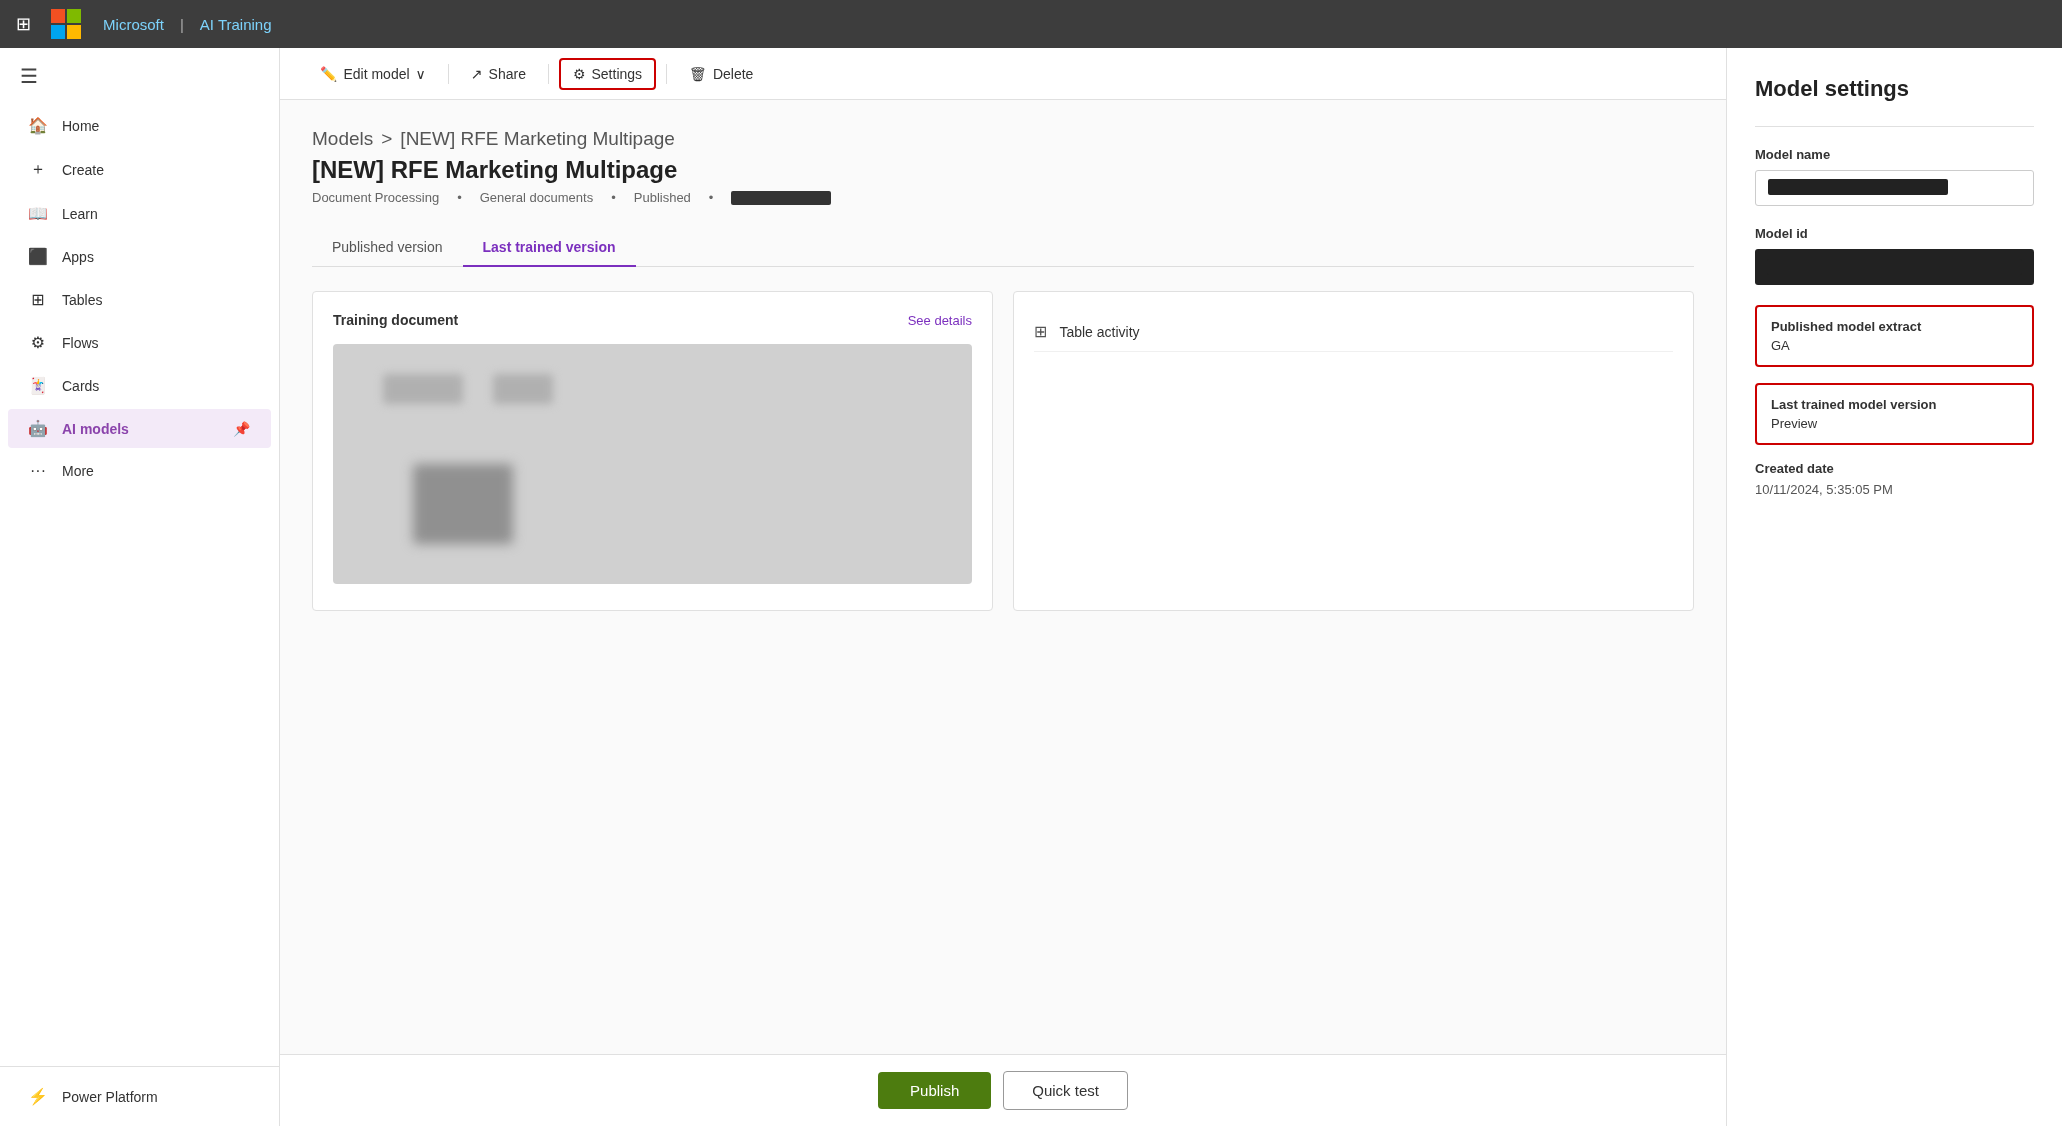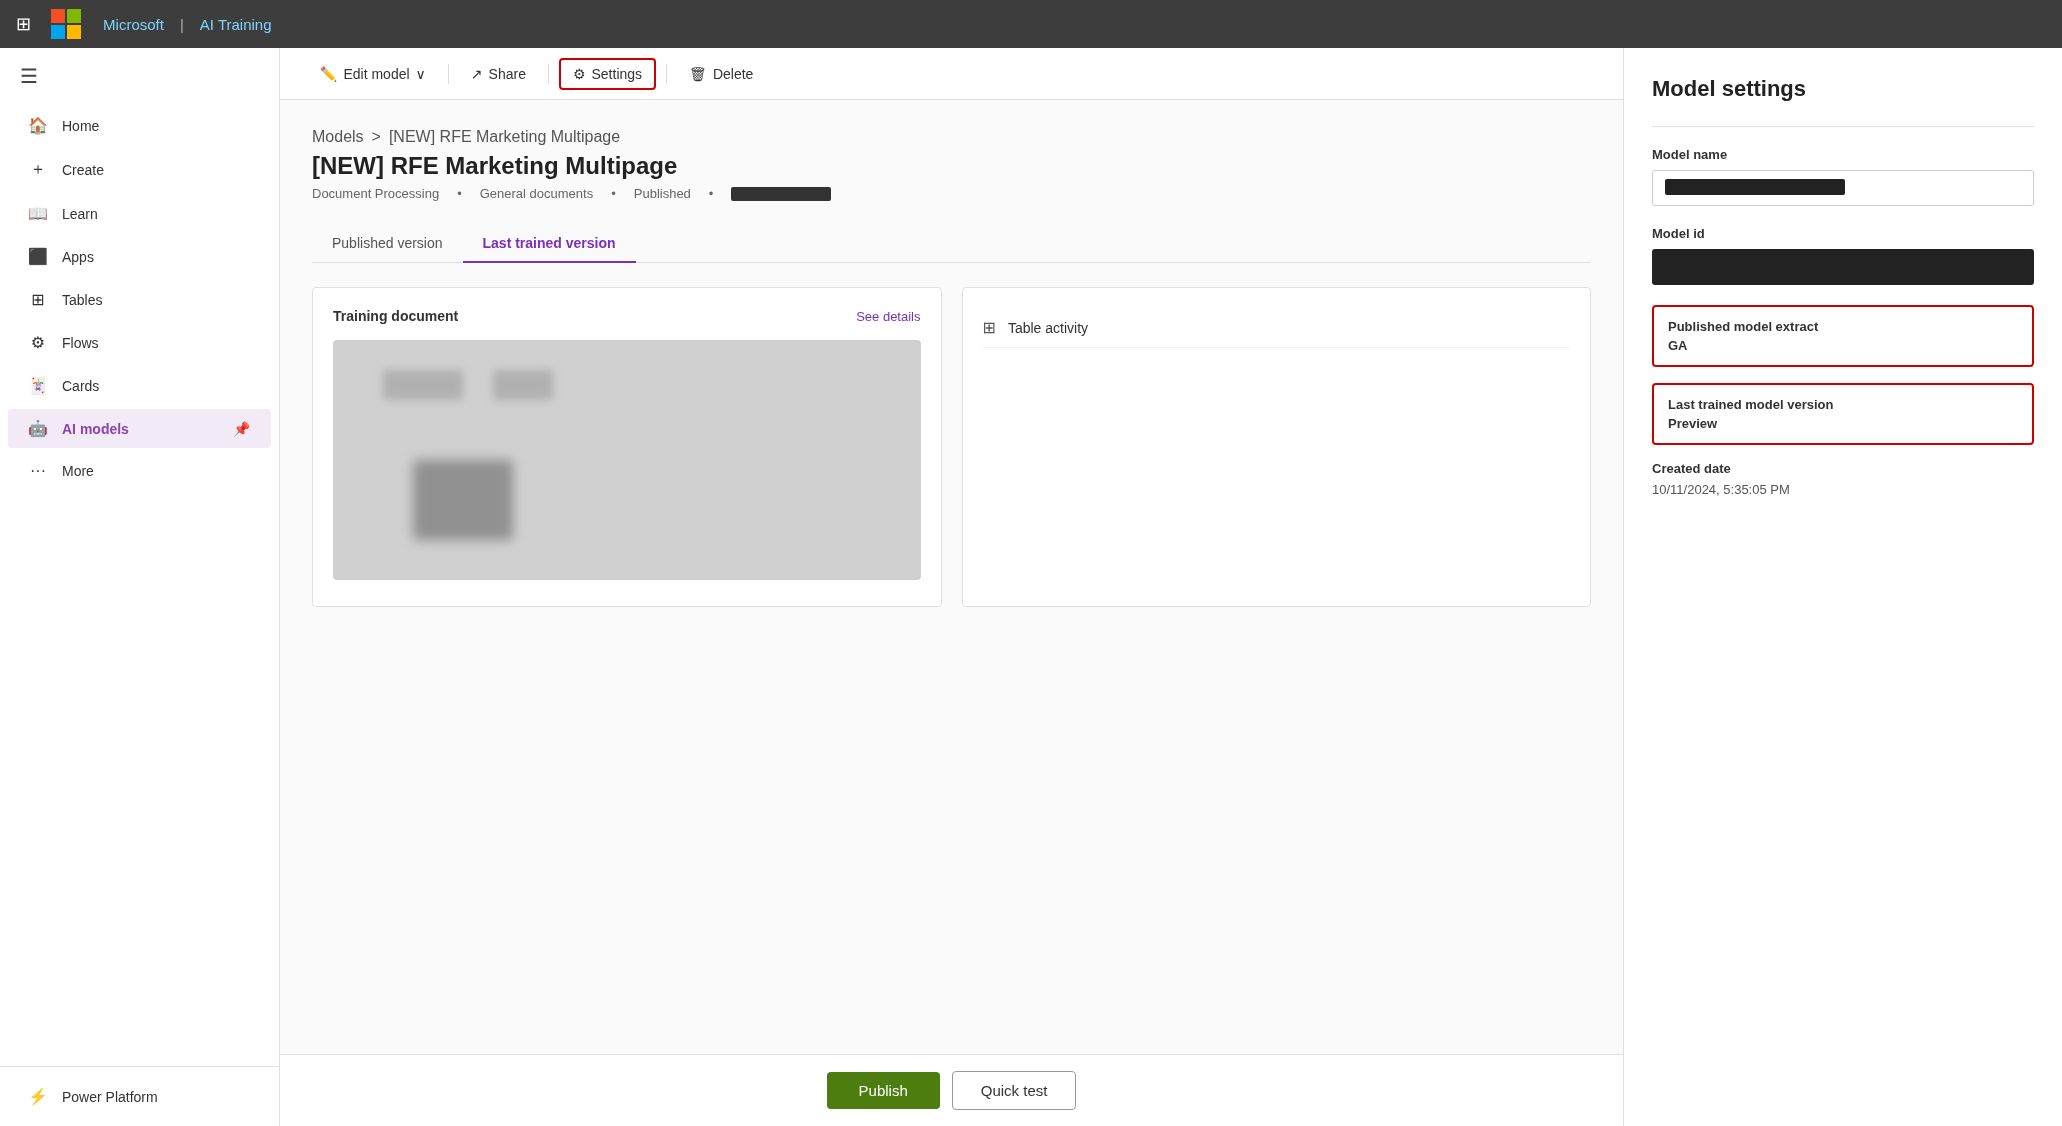--- a/index.html
+++ b/index.html
@@ -104,21 +104,21 @@
     
     .content {
       flex: 1;
       padding: 28px 32px;
       overflow-y: auto;
     }
     .breadcrumb {
       display: flex;
       align-items: center;
       gap: 8px;
-      font-size: 16px;
+      font-size: 19px;
       color: #555;
       margin-bottom: 6px;
     }
     .page-title { font-size: 24px; font-weight: 600; color: #222; margin-bottom: 6px; }
     .page-meta { font-size: 13px; color: #666; display: flex; align-items: center; gap: 18px; margin-bottom: 24px; }
     .page-meta .redacted {
       display: inline-block;
       width: 100px;
       height: 14px;
       background: #333;
@@ -246,21 +246,21 @@
       border: 1px solid #999;
       padding: 10px 28px;
       font-size: 15px;
       font-weight: 400;
       border-radius: 4px;
       cursor: pointer;
     }
 
     
     .right-panel {
-      width: 439px;
+      width: 336px;
       background: #fff;
       border-left: 1px solid #e0e0e0;
       padding: 28px 28px;
       overflow-y: auto;
       flex-shrink: 0;
     }
     .panel-title { font-size: 22px; font-weight: 600; color: #222; margin-bottom: 24px; }
     .panel-divider { height: 1px; background: #e0e0e0; margin-bottom: 20px; }
     .field-label { font-size: 13px; font-weight: 600; color: #333; margin-bottom: 8px; }
     .field-value-box {
@@ -301,21 +301,20 @@
     }
     .info-section-title {
       font-size: 13px;
       font-weight: 600;
       color: #333;
       margin-bottom: 4px;
     }
     .info-section-value {
       font-size: 13px;
       color: #333;
-      font-weight: bold;
     }
 
     .created-label { font-size: 13px; font-weight: 600; color: #333; margin-bottom: 6px; }
     .created-value { font-size: 13px; color: #555; }
   </style>
 </head>
 <body>
 
 <div class="topbar">
   <span class="topbar-grid-icon">⊞</span>

